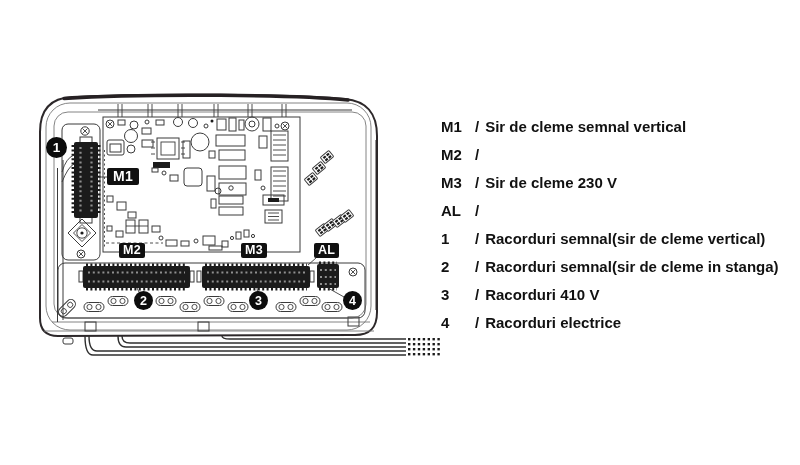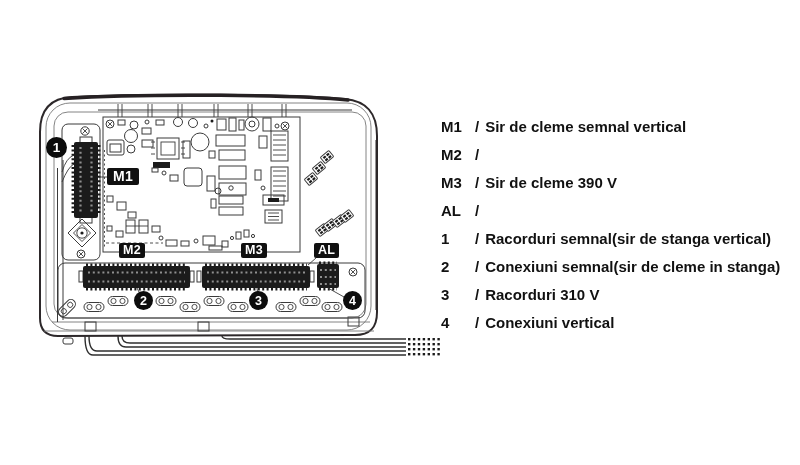--- a/index.html
+++ b/index.html
@@ -413,41 +413,41 @@
       <span class="sep">/</span>
       <span class="desc">Sir de cleme semnal vertical</span>
     </div>
     <div class="row">
       <span class="key">M2</span>
       <span class="sep">/</span>
     </div>
     <div class="row">
       <span class="key">M3</span>
       <span class="sep">/</span>
-      <span class="desc">Sir de cleme 390 V</span>
+      <span class="desc">Sir de cleme 230 V</span>
     </div>
     <div class="row">
       <span class="key">AL</span>
       <span class="sep">/</span>
     </div>
     <div class="row">
       <span class="key">1</span>
       <span class="sep">/</span>
-      <span class="desc">Racorduri semnal(sir de stanga vertical)</span>
+      <span class="desc">Racorduri semnal(sir de cleme vertical)</span>
     </div>
     <div class="row">
       <span class="key">2</span>
       <span class="sep">/</span>
-      <span class="desc">Conexiuni semnal(sir de cleme in stanga)</span>
+      <span class="desc">Racorduri semnal(sir de cleme in stanga)</span>
     </div>
     <div class="row">
       <span class="key">3</span>
       <span class="sep">/</span>
-      <span class="desc">Racorduri 310 V</span>
+      <span class="desc">Racorduri 410 V</span>
     </div>
     <div class="row">
       <span class="key">4</span>
       <span class="sep">/</span>
-      <span class="desc">Conexiuni vertical</span>
+      <span class="desc">Racorduri electrice</span>
     </div>
   </div>
 
 </div>
 
 </body></html>

